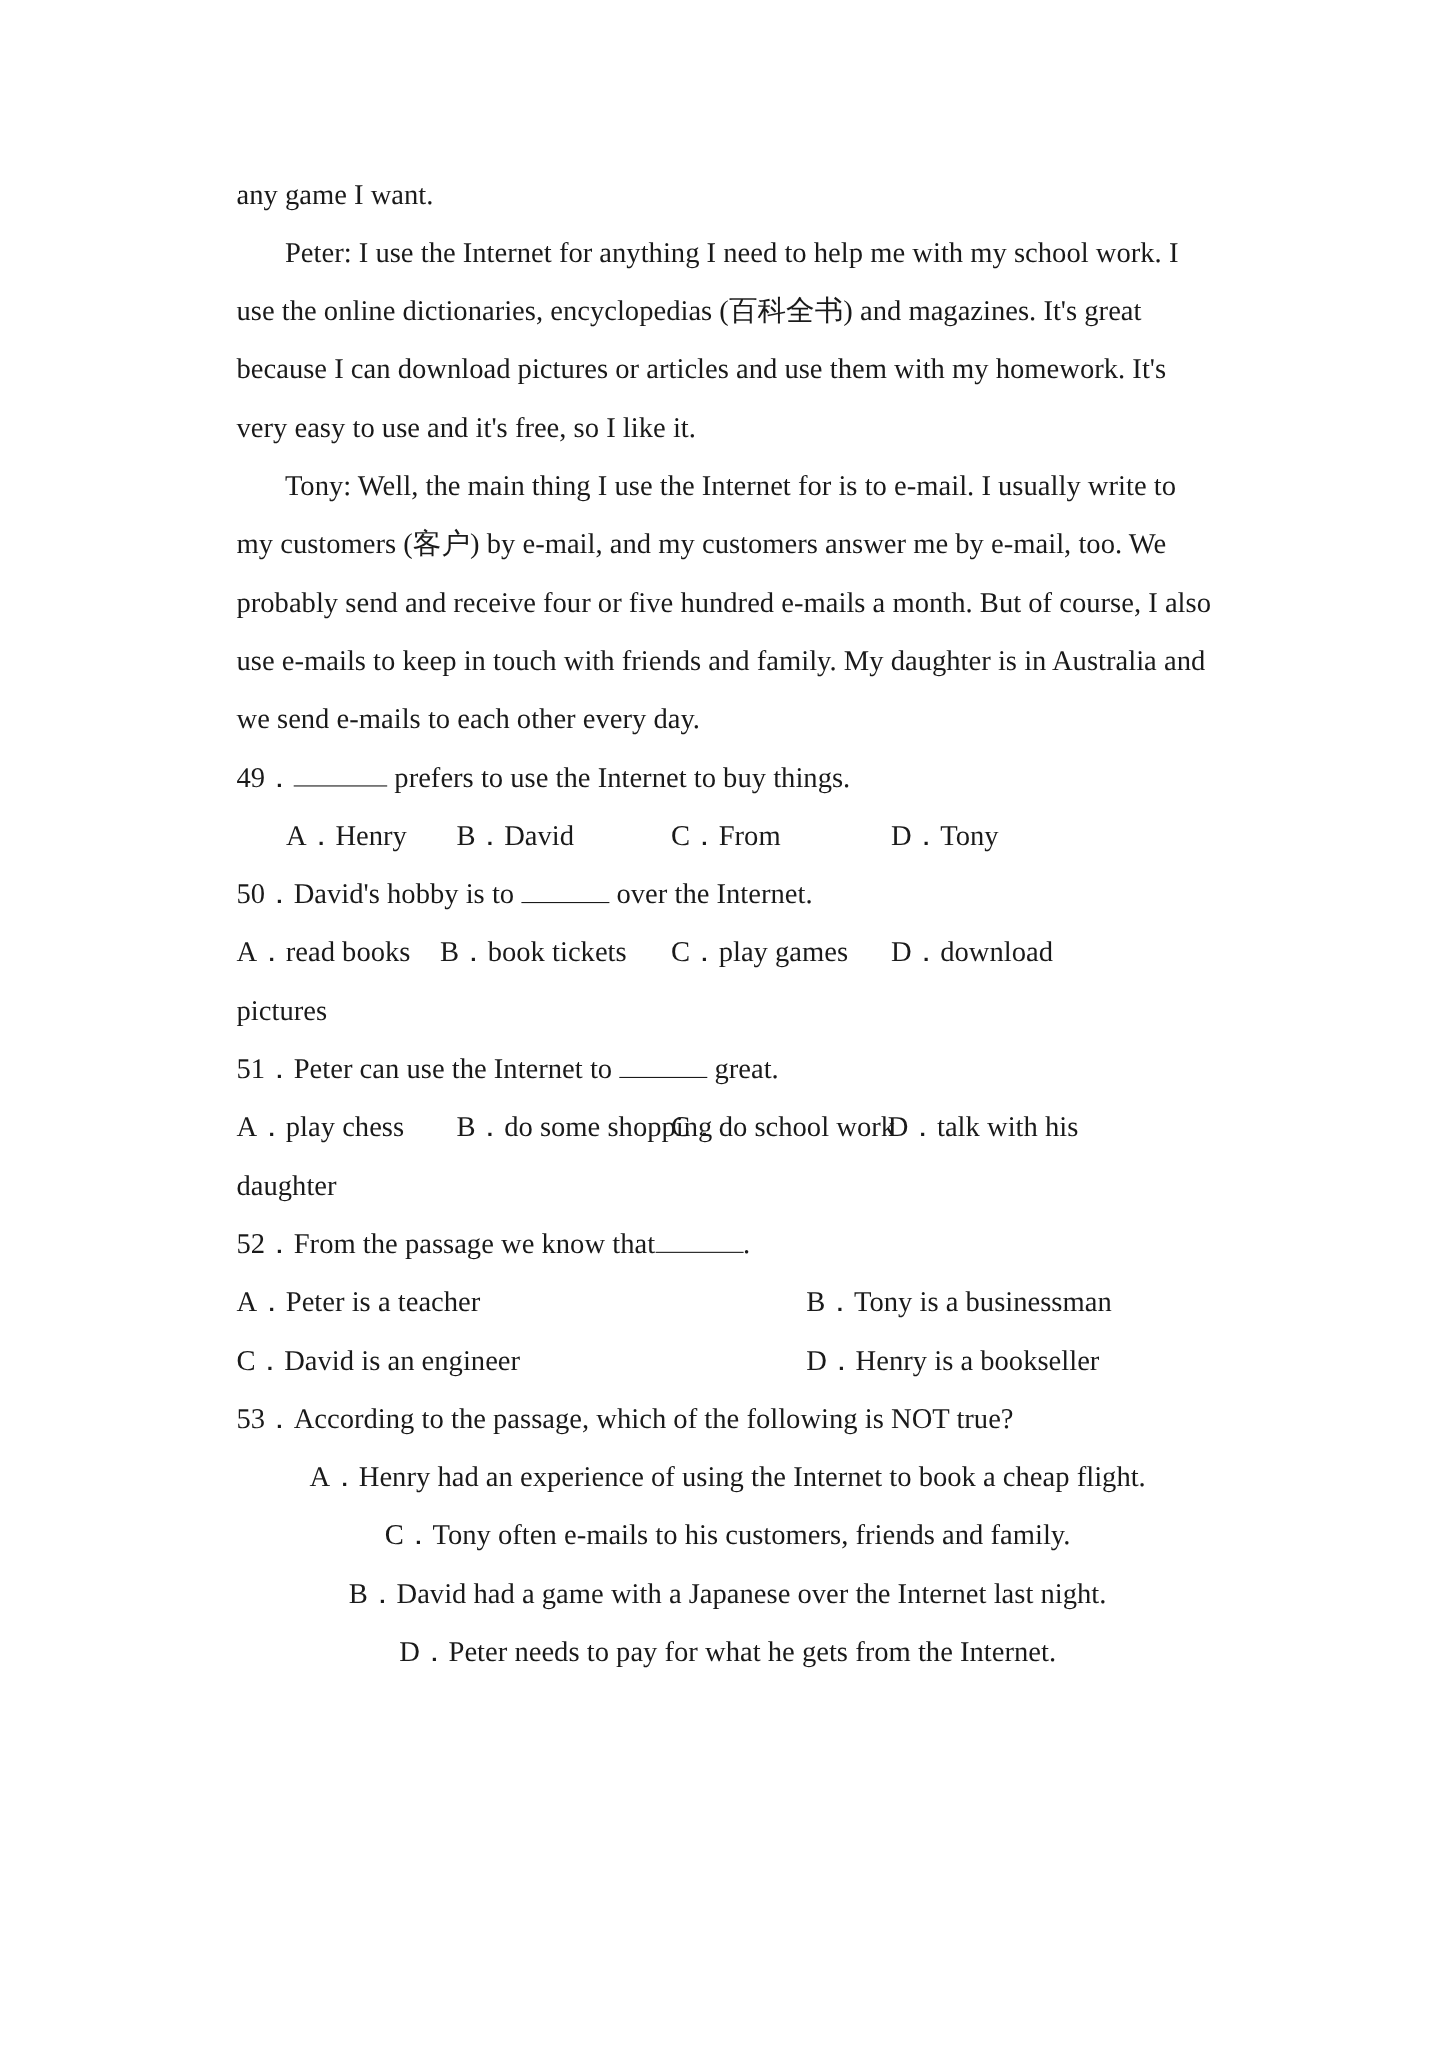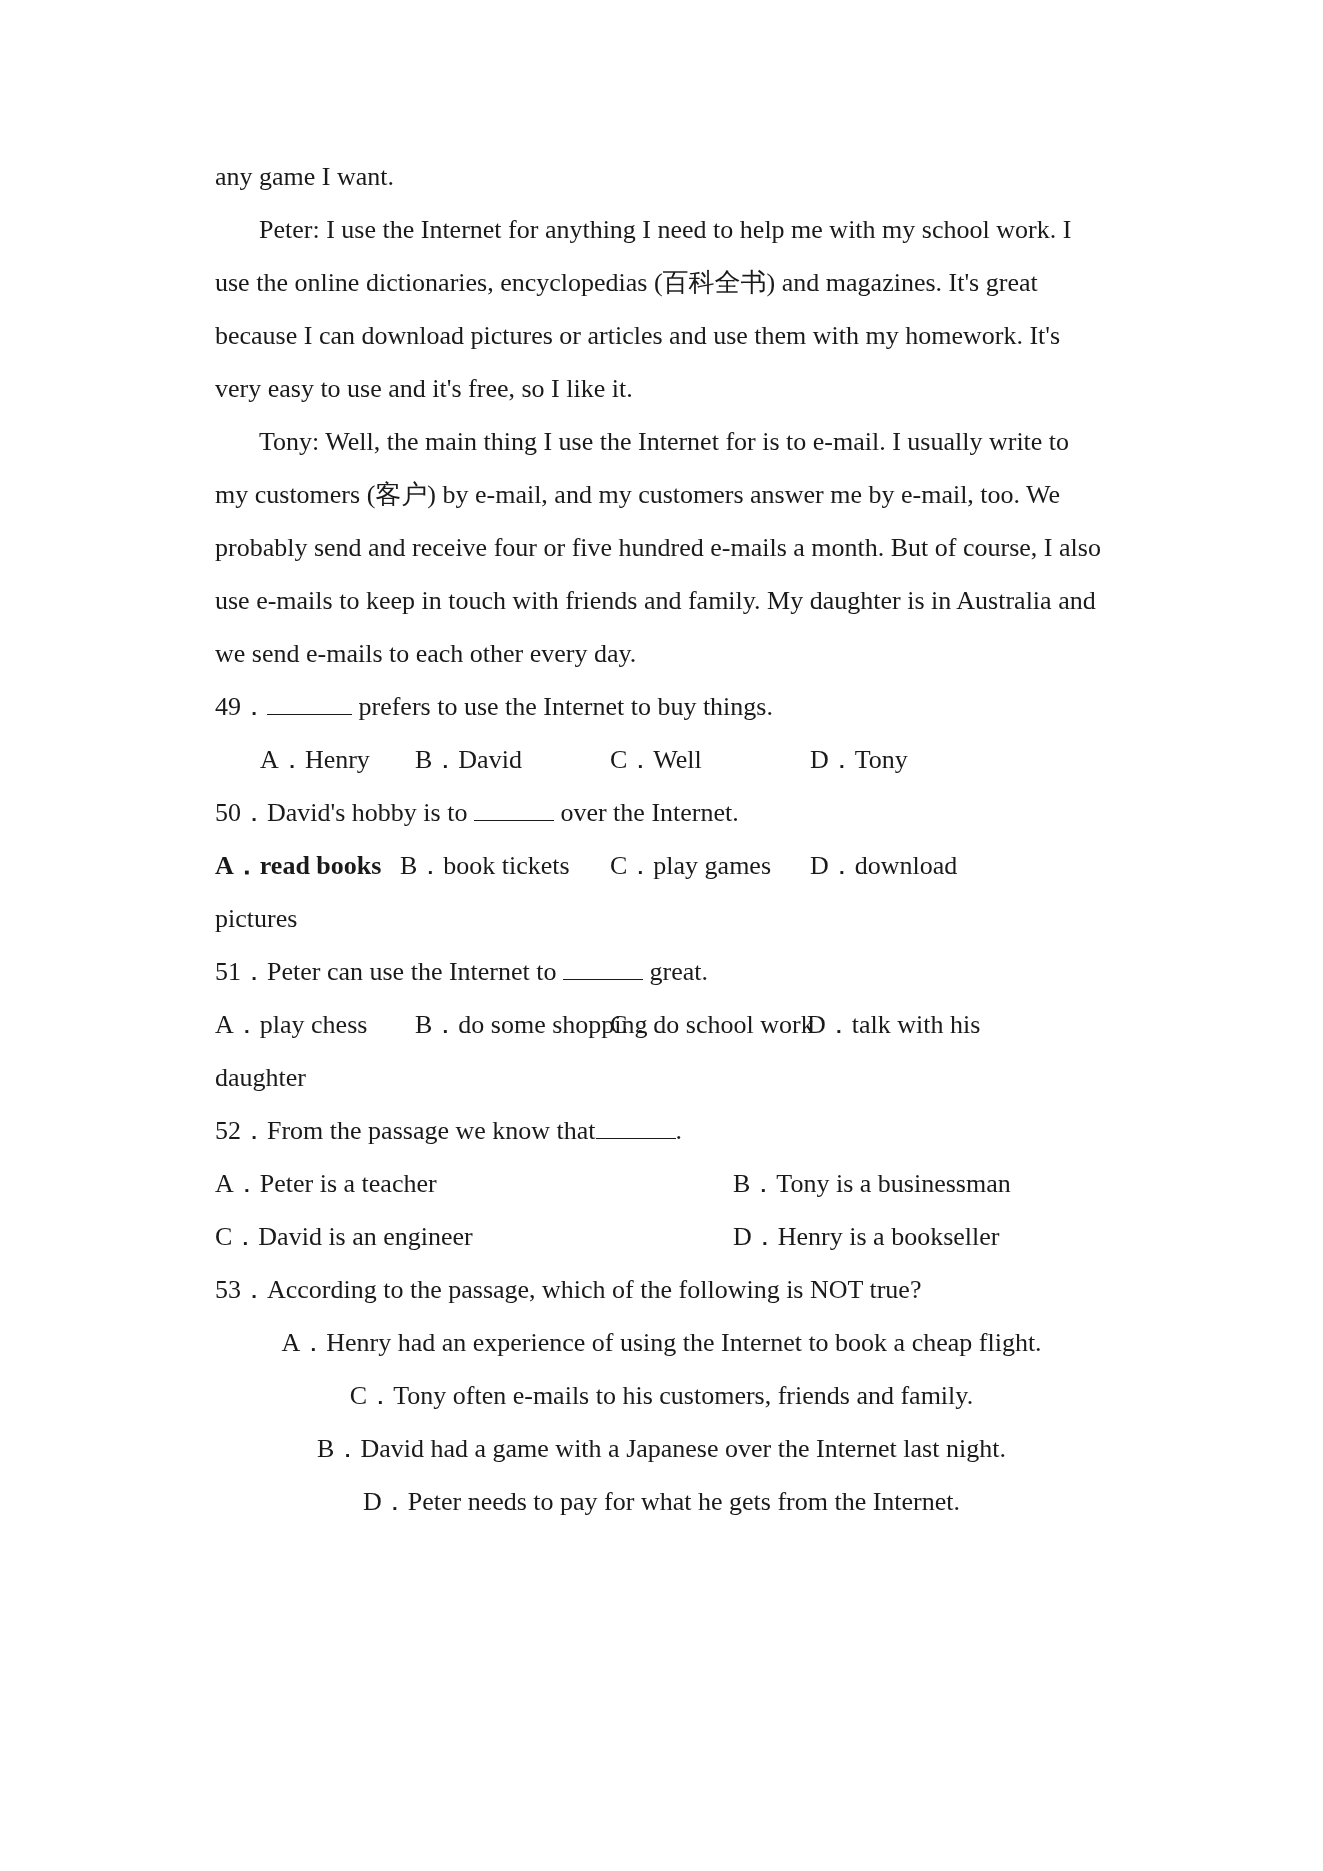--- a/index.html
+++ b/index.html
@@ -55,21 +55,21 @@
   }
   .opt .lt {
     display: inline-block;
     min-width: 30px;
   }
   
   .row-49 .opt:nth-child(1) { width: 200px; text-align: center; }
   .row-49 .opt:nth-child(2) { width: 195px; }
   .row-49 .opt:nth-child(3) { width: 200px; }
 
-  .row-50 .opt:nth-child(1) { width: 185px; font-weight: bold; }
+  .row-50 .opt:nth-child(1) { width: 185px; }
   .row-50 .opt:nth-child(2) { width: 210px; }
   .row-50 .opt:nth-child(3) { width: 200px; }
 
   .row-51 .opt:nth-child(1) { width: 200px; }
   .row-51 .opt:nth-child(2) { width: 195px; }
   .row-51 .opt:nth-child(3) { width: 197px; }
 
   .row-52 .opt:nth-child(1) { width: 518px; }
   .wrapline {
     text-indent: 0;
@@ -95,21 +95,21 @@
     <p class="noindent">any game I want.</p>
 
     <p class="para">Peter: I use the Internet for anything I need to help me with my school work. I use the online dictionaries, encyclopedias (百科全书) and magazines. It's great because I can download pictures or articles and use them with my homework. It's very easy to use and it's free, so I like it.</p>
 
     <p class="para">Tony: Well, the main thing I use the Internet for is to e-mail. I usually write to my customers (客户) by e-mail, and my customers answer me by e-mail, too. We probably send and receive four or five hundred e-mails a month. But of course, I also use e-mails to keep in touch with friends and family. My daughter is in Australia and we send e-mails to each other every day.</p>
 
     <p class="qline indent-num"><span>49．</span><span class="blank blank-l"></span><span> prefers to use the Internet to buy things.</span></p>
     <div class="opts row-49">
       <span class="opt"><span class="lt">A．</span><span>Henry</span></span>
       <span class="opt"><span class="lt">B．</span><span>David</span></span>
-      <span class="opt"><span class="lt">C．</span><span>Well</span></span>
+      <span class="opt"><span class="lt">C．</span><span>From</span></span>
       <span class="opt"><span class="lt">D．</span><span>Tony</span></span>
     </div>
 
     <p class="qline indent-num"><span>50．</span><span>David's hobby is to </span><span class="blank blank-m"></span><span> over the Internet.</span></p>
     <div class="opts row-50">
       <span class="opt"><span class="lt">A．</span><span>read books</span></span>
       <span class="opt"><span class="lt">B．</span><span>book tickets</span></span>
       <span class="opt"><span class="lt">C．</span><span>play games</span></span>
       <span class="opt"><span class="lt">D．</span><span>download</span></span>
     </div>

